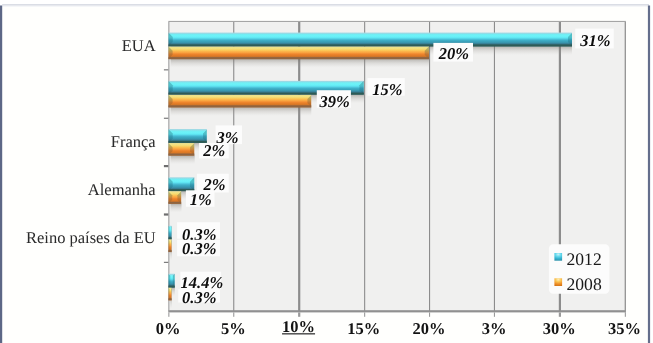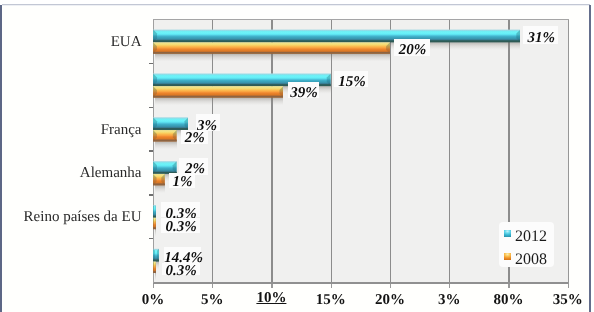--- a/index.html
+++ b/index.html
@@ -89,21 +89,21 @@
     <div class="catlabel" style="left: 0px; width: 141.5px; top: 33.825px;">EUA</div>
     <div class="catlabel" style="left: 0px; width: 141.5px; top: 121.525px;">França</div>
     <div class="catlabel" style="left: 0px; width: 141.5px; top: 165.375px;">Alemanha</div>
     <div class="catlabel" style="left: 0px; width: 141.5px; top: 209.225px;">Reino países da EU</div>
     <div class="xlabel" style="left: 122.9px; width: 60px; top: 291.6px;">0%</div>
     <div class="xlabel" style="left: 182.157px; width: 60px; top: 291.6px;">5%</div>
     <div class="xlabel" style="left: 241.414px; width: 60px; top: 290px; text-decoration: underline;">10%</div>
     <div class="xlabel" style="left: 300.671px; width: 60px; top: 291.6px;">15%</div>
     <div class="xlabel" style="left: 359.929px; width: 60px; top: 291.6px;">20%</div>
     <div class="xlabel" style="left: 419.186px; width: 60px; top: 291.6px;">3%</div>
-    <div class="xlabel" style="left: 478.443px; width: 60px; top: 291.6px;">80%</div>
+    <div class="xlabel" style="left: 478.443px; width: 60px; top: 291.6px;">30%</div>
     <div class="xlabel" style="left: 537.7px; width: 60px; top: 291.6px;">35%</div>
     <div class="bar" style="left: 152.9px; top: 29px; width: 367.394px; height: 22.6px;">
       <svg width="367.3942857142858" height="22.6" viewBox="0 0 367.3942857142858 22.6" xmlns="http://www.w3.org/2000/svg">
         <defs>
           <linearGradient id="gblue0" x1="0" y1="0" x2="0" y2="1">
             <stop offset="0.0%" stop-color="#b4e8f2"></stop>
             <stop offset="5.8%" stop-color="#9fe4ef"></stop>
             <stop offset="14.0%" stop-color="#75f5fb"></stop>
             <stop offset="22.3%" stop-color="#6ff6fb"></stop>
             <stop offset="30.6%" stop-color="#68f0f8"></stop>

